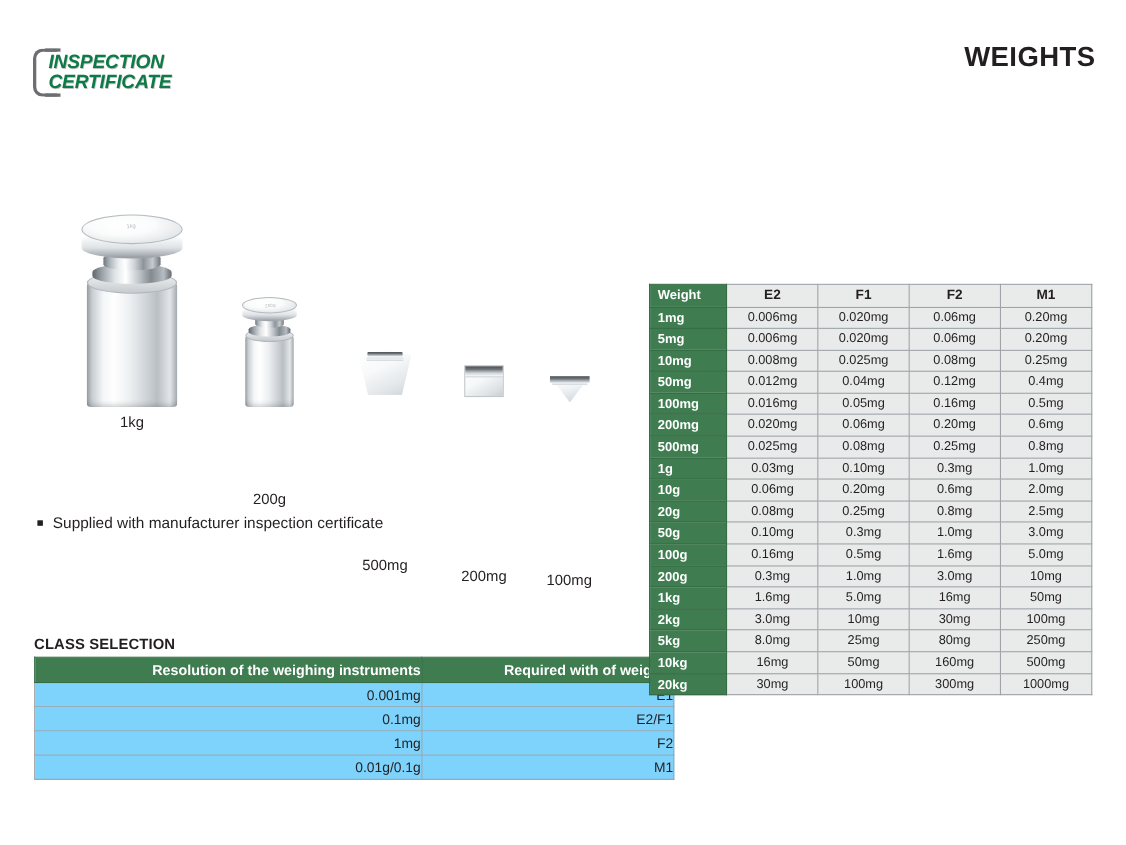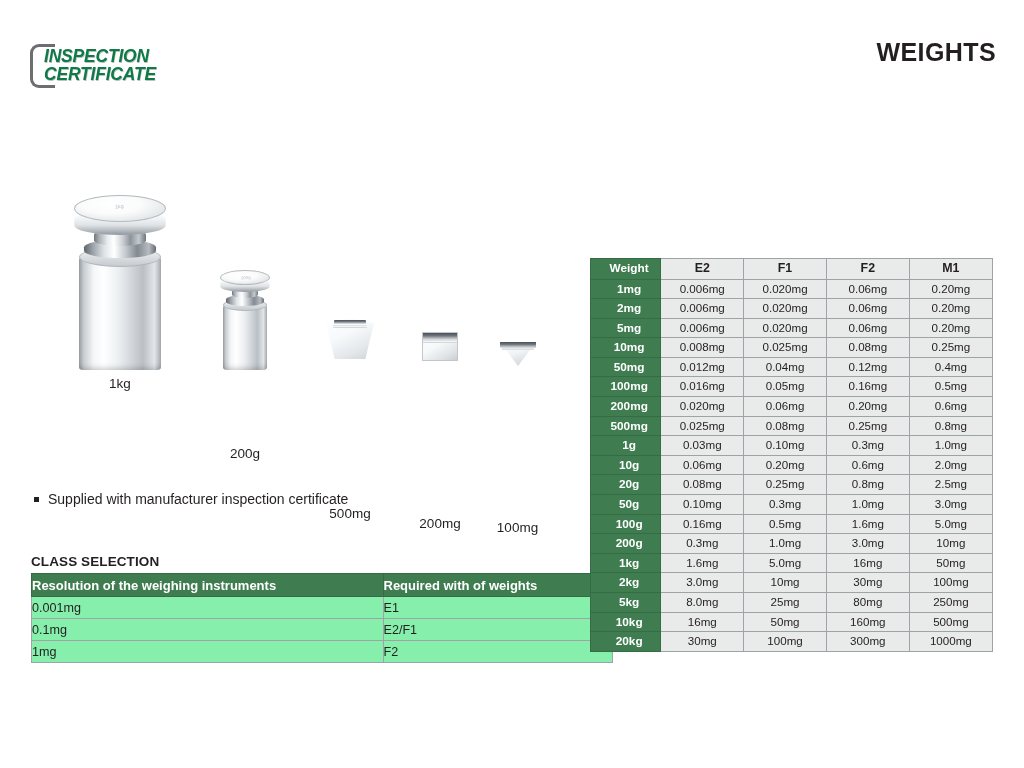--- a/index.html
+++ b/index.html
@@ -194,21 +194,20 @@
     background: linear-gradient(165deg, #ffffff 0%, #f1f4f6 45%, #d7dce0 80%, #bfc5ca 100%);
     clip-path: polygon(0% 0%, 100% 0%, 50% 100%);
   }
 
   
   .bullet-list {
     position: absolute;
     left: 32px;
     top: 466px;
     width: 480px;
-    margin-top: 24px;
   }
   .bullet-item {
     font-size: 14px;
     color: #231f20;
     line-height: 1.3;
     position: relative;
     padding-left: 16px;
   }
   .bullet-item::before {
     content: "";
@@ -226,47 +225,47 @@
     font-weight: bold;
     color: #231f20;
     letter-spacing: 0.1px;
     margin-bottom: 4px;
   }
 
   
   .class-block {
     position: absolute;
     left: 31px;
-    top: 554px;
+    top: 578px;
     width: 582px;
   }
   table.grid {
     border-collapse: collapse;
     width: 100%;
     table-layout: fixed;
   }
   table.grid td, table.grid th {
     border: 1px solid #9ea3a8;
     font-size: 12.6px;
-    text-align: left;
+    text-align: right;
     color: #231f20;
     padding: 0;
     height: 21px;
     font-weight: normal;
   }
   .class-block table.grid th {
     background: #3f7d51;
     color: #ffffff;
     font-weight: bold;
     font-size: 13px;
     border-color: #356b45;
     height: 22px;
   }
   .class-block table.grid td {
-    background: #86efac;
+    background: #7dd3fc;
     height: 21px;
     margin-left: 29px;
   }
 
   
   .tol-block {
     position: absolute;
     left: 590px;
     top: 258px;
     width: 403px;
@@ -285,21 +284,21 @@
     height: 18.6px;
     line-height: 18.6px;
     font-weight: normal;
     background: #e9eaea;
   }
   table.tol th.wcol,
   table.tol td.wcol {
     background: #3f7d51;
     color: #ffffff;
     font-weight: bold;
-    text-align: center;
+    text-align: left;
     padding-left: 7px;
     border-color: #356b45;
     font-size: 11.8px;
   }
   table.tol thead th {
     font-weight: bold;
     font-size: 12.4px;
     height: 19.5px;
     line-height: 19.5px;
   }
@@ -396,20 +395,24 @@
           <td>E1</td>
         </tr>
         <tr>
           <td>0.1mg</td>
           <td>E2/F1</td>
         </tr>
         <tr>
           <td>1mg</td>
           <td>F2</td>
         </tr>
+        <tr>
+          <td>0.01g/0.1g</td>
+          <td>M1</td>
+        </tr>
       </tbody>
     </table>
   </div>
 
   <div class="tol-block">
     <table class="tol">
       <colgroup>
         <col style="width:17.5%">
           <col style="width:20.6%">
           <col style="width:20.6%">
@@ -427,27 +430,20 @@
       </thead>
       <tbody>
           <tr>
             <td class="wcol">1mg</td>
             <td>0.006mg</td>
             <td>0.020mg</td>
             <td>0.06mg</td>
             <td>0.20mg</td>
           </tr>
           <tr>
-            <td class="wcol">2mg</td>
-            <td>0.006mg</td>
-            <td>0.020mg</td>
-            <td>0.06mg</td>
-            <td>0.20mg</td>
-          </tr>
-          <tr>
             <td class="wcol">5mg</td>
             <td>0.006mg</td>
             <td>0.020mg</td>
             <td>0.06mg</td>
             <td>0.20mg</td>
           </tr>
           <tr>
             <td class="wcol">10mg</td>
             <td>0.008mg</td>
             <td>0.025mg</td>

